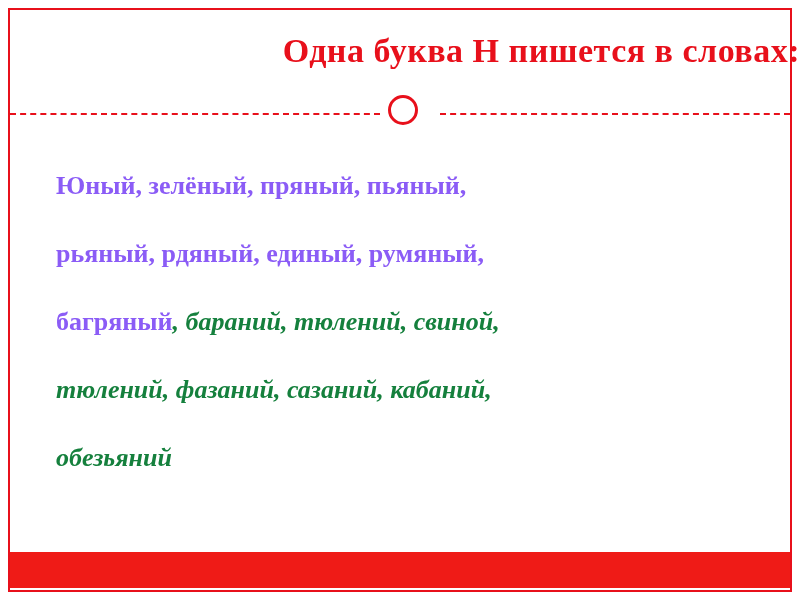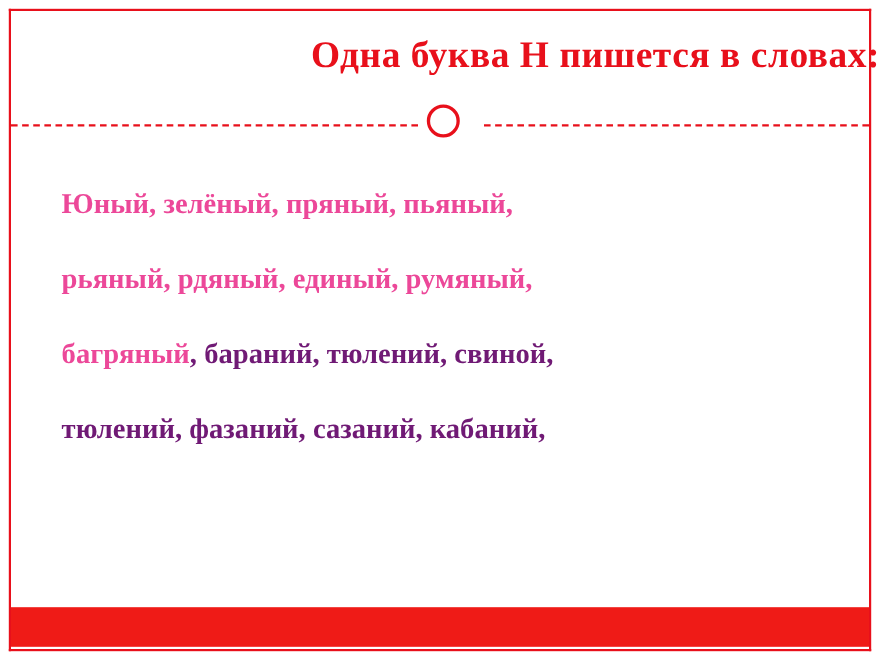--- a/index.html
+++ b/index.html
@@ -109,24 +109,25 @@
     font-size: 26px;
     font-weight: bold;
     line-height: 68px;
     color: #000000;
     font-family: "Liberation Serif", serif;
   }
   .body-text .line {
     white-space: nowrap;
   }
   .blue {
-    color: #ec4899;
+    color: #8b5cf6;
   }
   .black {
-    color: #701a75;
+    color: #15803d;
+    font-style: italic;
   }
   
   .bottom-band {
     position: absolute;
     left: 10px;
     right: 10px;
     bottom: 12px;
     height: 36px;
     background: #ef1b17;
   }
@@ -155,17 +156,20 @@
     </div>
     <div class="line">
       <span class="blue">рьяный, рдяный, единый, румяный,</span>
     </div>
     <div class="line">
       <span class="blue">багряный</span><span class="black">, бараний, тюлений, свиной,</span>
     </div>
     <div class="line">
       <span class="black">тюлений, фазаний, сазаний, кабаний,</span>
     </div>
+    <div class="line">
+      <span class="black">обезьяний</span>
+    </div>
   </div>
 
   <div class="bottom-band"></div>
 
 </div>
 
 </body></html>

